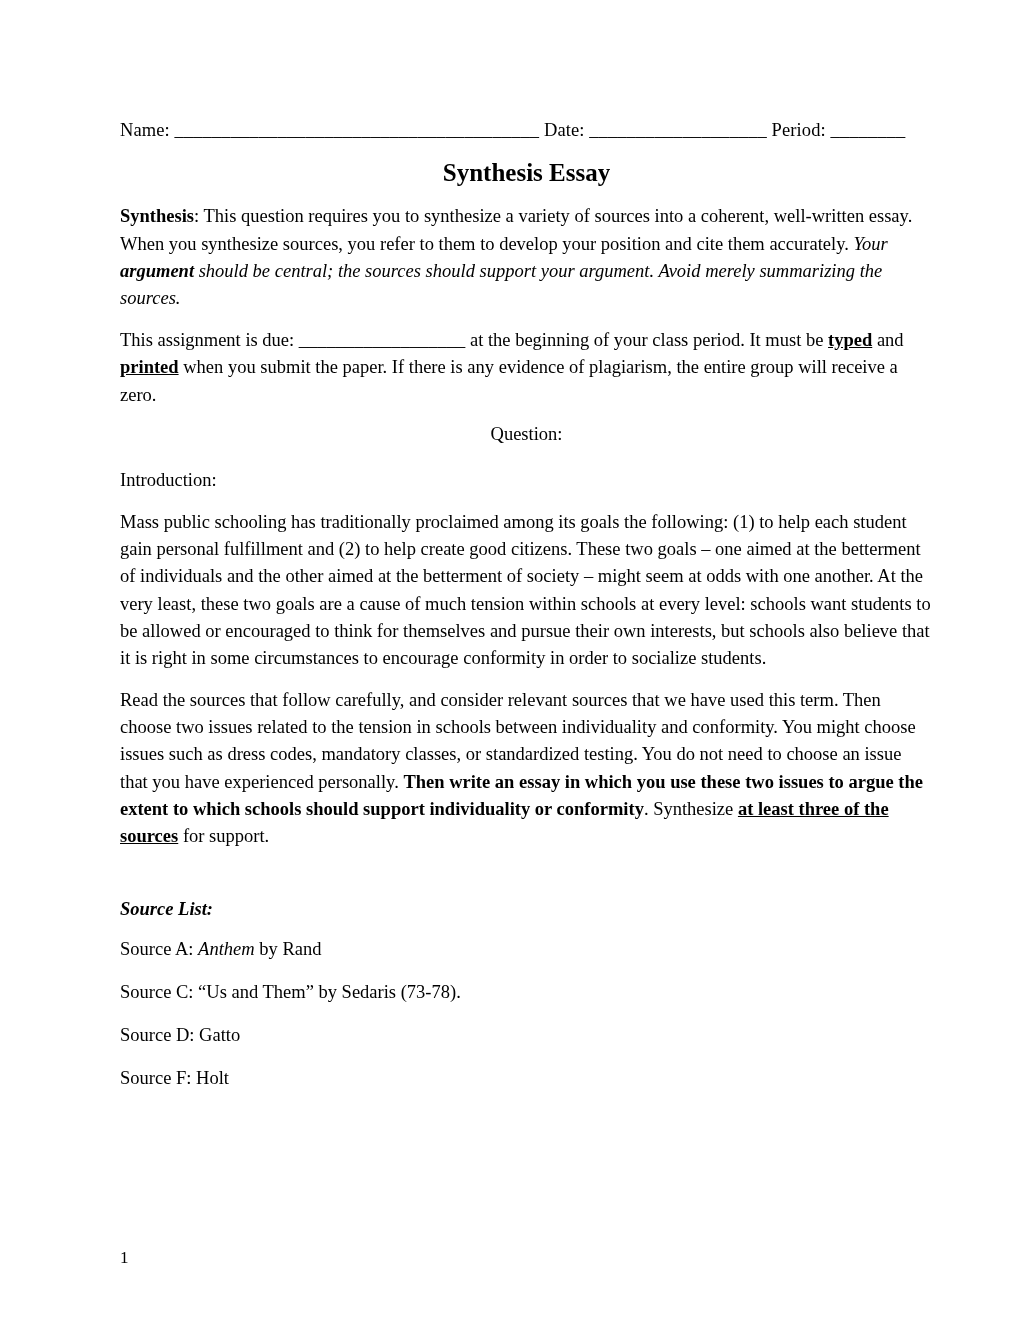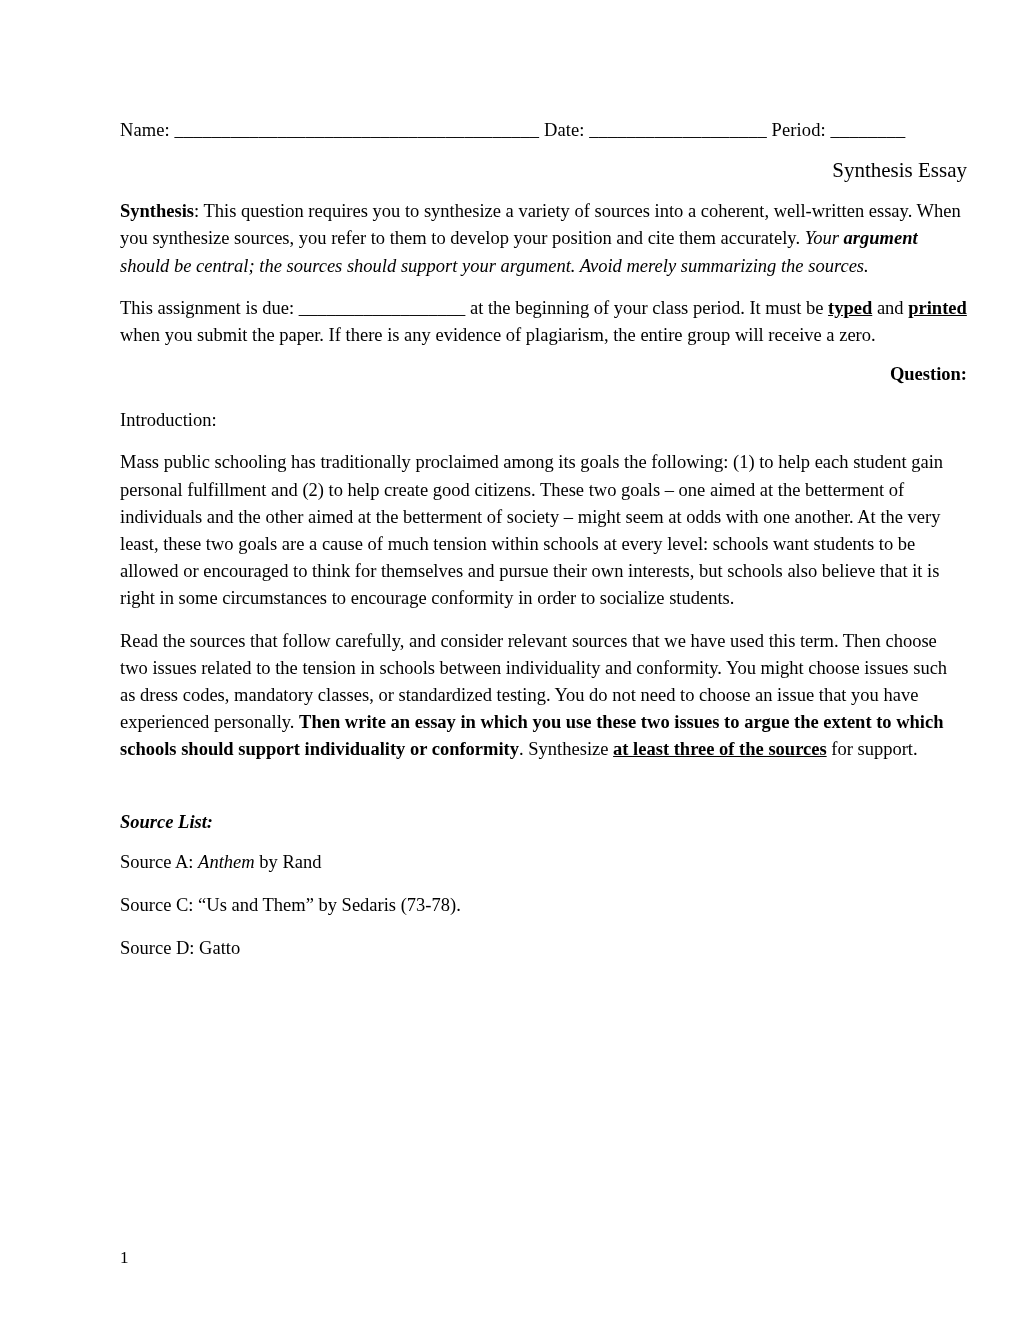--- a/index.html
+++ b/index.html
@@ -15,35 +15,35 @@
     position: relative;
     overflow: hidden;
   }
   .page {
     position: absolute;
     top: 0;
     left: 0;
     width: 1020px;
     height: 1320px;
     box-sizing: border-box;
-    padding: 118px 53px 0 120px;
+    padding: 118px 87px 0 120px;
   }
   .header-line {
     font-size: 18.5px;
     line-height: 1.35;
     letter-spacing: 0.1px;
     margin-bottom: 14px;
     white-space: nowrap;
   }
   .doc-title {
-    text-align: right;
-    font-size: 21px;
+    text-align: center;
+    font-size: 25px;
     line-height: 1.3;
     margin: 6px 0 14px 0;
-    font-weight: normal;
+    font-weight: bold;
   }
   p.para {
     font-size: 18.5px;
     line-height: 1.47;
     margin: 0 0 15px 0;
     text-align: left;
   }
   b, strong { font-weight: bold; }
   i, em { font-style: italic; }
   .u { text-decoration: underline; }
@@ -54,22 +54,22 @@
     margin: 12px 0 16px 0;
   }
   .source-list-head {
     font-size: 18.5px;
     font-weight: bold;
     margin: 0 0 16px 0;
     font-style: italic;
   }
   .question-head {
     font-size: 18.5px;
-    font-weight: bold;
-    text-align: right;
+    font-weight: normal;
+    text-align: center;
     margin: 0 0 22px 0;
   }
   .page-number {
     position: absolute;
     left: 120px;
     bottom: 52px;
     font-size: 17px;
   }
 </style>
 </head>
@@ -108,16 +108,19 @@
 
   <div class="source-line">
     <span>Source A: </span><i>Anthem</i><span> by Rand</span>
   </div>
   <div class="source-line">
     <span>Source C: “Us and Them” by Sedaris (73-78).</span>
   </div>
   <div class="source-line">
     <span>Source D: Gatto</span>
   </div>
+  <div class="source-line">
+    <span>Source F: Holt</span>
+  </div>
 
 </div>
 
 <div class="page-number">1</div>
 
 </body></html>

